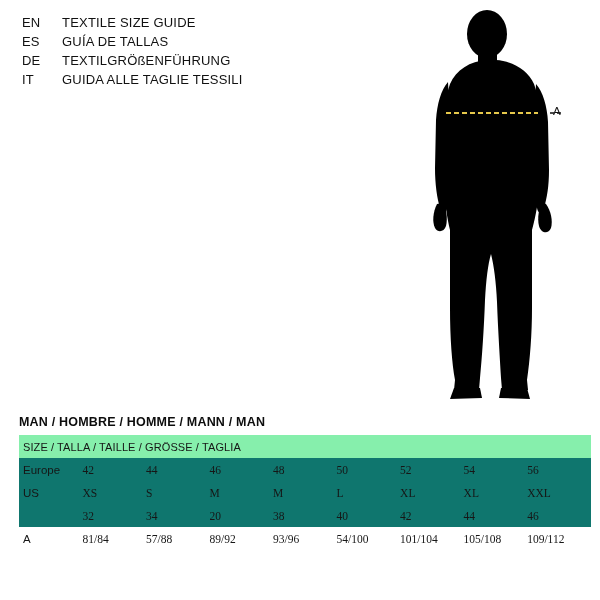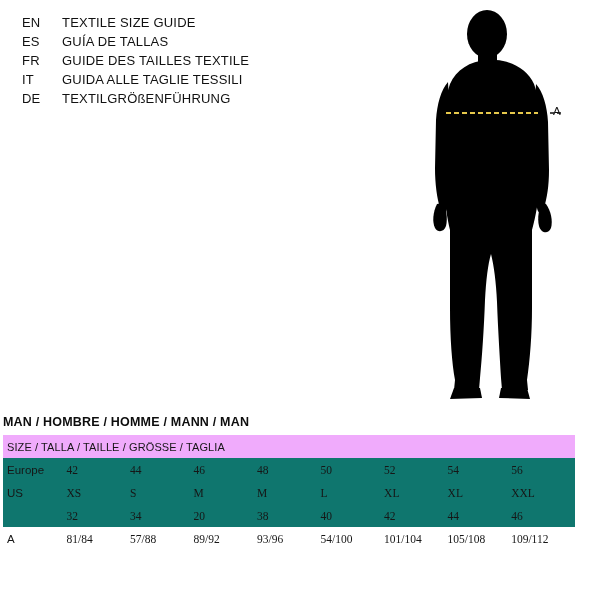--- a/index.html
+++ b/index.html
@@ -74,21 +74,21 @@
     left: 553px;
     top: 105px;
     font-size: 11.5px;
     color: #111;
     letter-spacing: 0.4px;
   }
 
   
   .table-block {
     position: absolute;
-    left: 3px;
+    left: 19px;
     top: 415px;
     width: 500px;
   }
   .man-title {
     font-size: 12.5px;
     font-weight: bold;
     letter-spacing: 0.2px;
     margin-bottom: 6px;
     color: #0d0d0d;
   }
@@ -98,21 +98,21 @@
     font-size: 11.5px;
     table-layout: fixed;
   }
   table.size-table td {
     padding: 3px 0 3px 0;
     height: 17px;
     vertical-align: middle;
     color: #161616;
   }
   tr.head-row td {
-    background: #f0abfc;
+    background: #86efac;
     font-size: 11px;
     letter-spacing: 0.1px;
     margin-left: 48px;
   }
   tr.band td {
     background: #0f766e;
   }
   tr.white td {
     background: #ffffff;
   }
@@ -142,30 +142,26 @@
   <div class="legend">
     <div class="legend-row">
       <span class="legend-code">EN</span>
       <span class="legend-text">TEXTILE SIZE GUIDE</span>
     </div>
     <div class="legend-row">
       <span class="legend-code">ES</span>
       <span class="legend-text">GUÍA DE TALLAS</span>
     </div>
     <div class="legend-row">
-      <span class="legend-code">FR</span>
-      <span class="legend-text">GUIDE DES TAILLES TEXTILE</span>
+      <span class="legend-code">DE</span>
+      <span class="legend-text">TEXTILGRÖßENFÜHRUNG</span>
     </div>
     <div class="legend-row">
       <span class="legend-code">IT</span>
       <span class="legend-text">GUIDA ALLE TAGLIE TESSILI</span>
-    </div>
-    <div class="legend-row">
-      <span class="legend-code">DE</span>
-      <span class="legend-text">TEXTILGRÖßENFÜHRUNG</span>
     </div>
   </div>
 
 
   <div class="figure-wrap">
     <svg class="figure-svg" width="200" height="400" viewBox="0 0 200 400">
 
       <ellipse cx="87" cy="26" rx="20" ry="24" fill="#000000"></ellipse>
 
       <rect x="78" y="44" width="19" height="14" fill="#000000"></rect>

